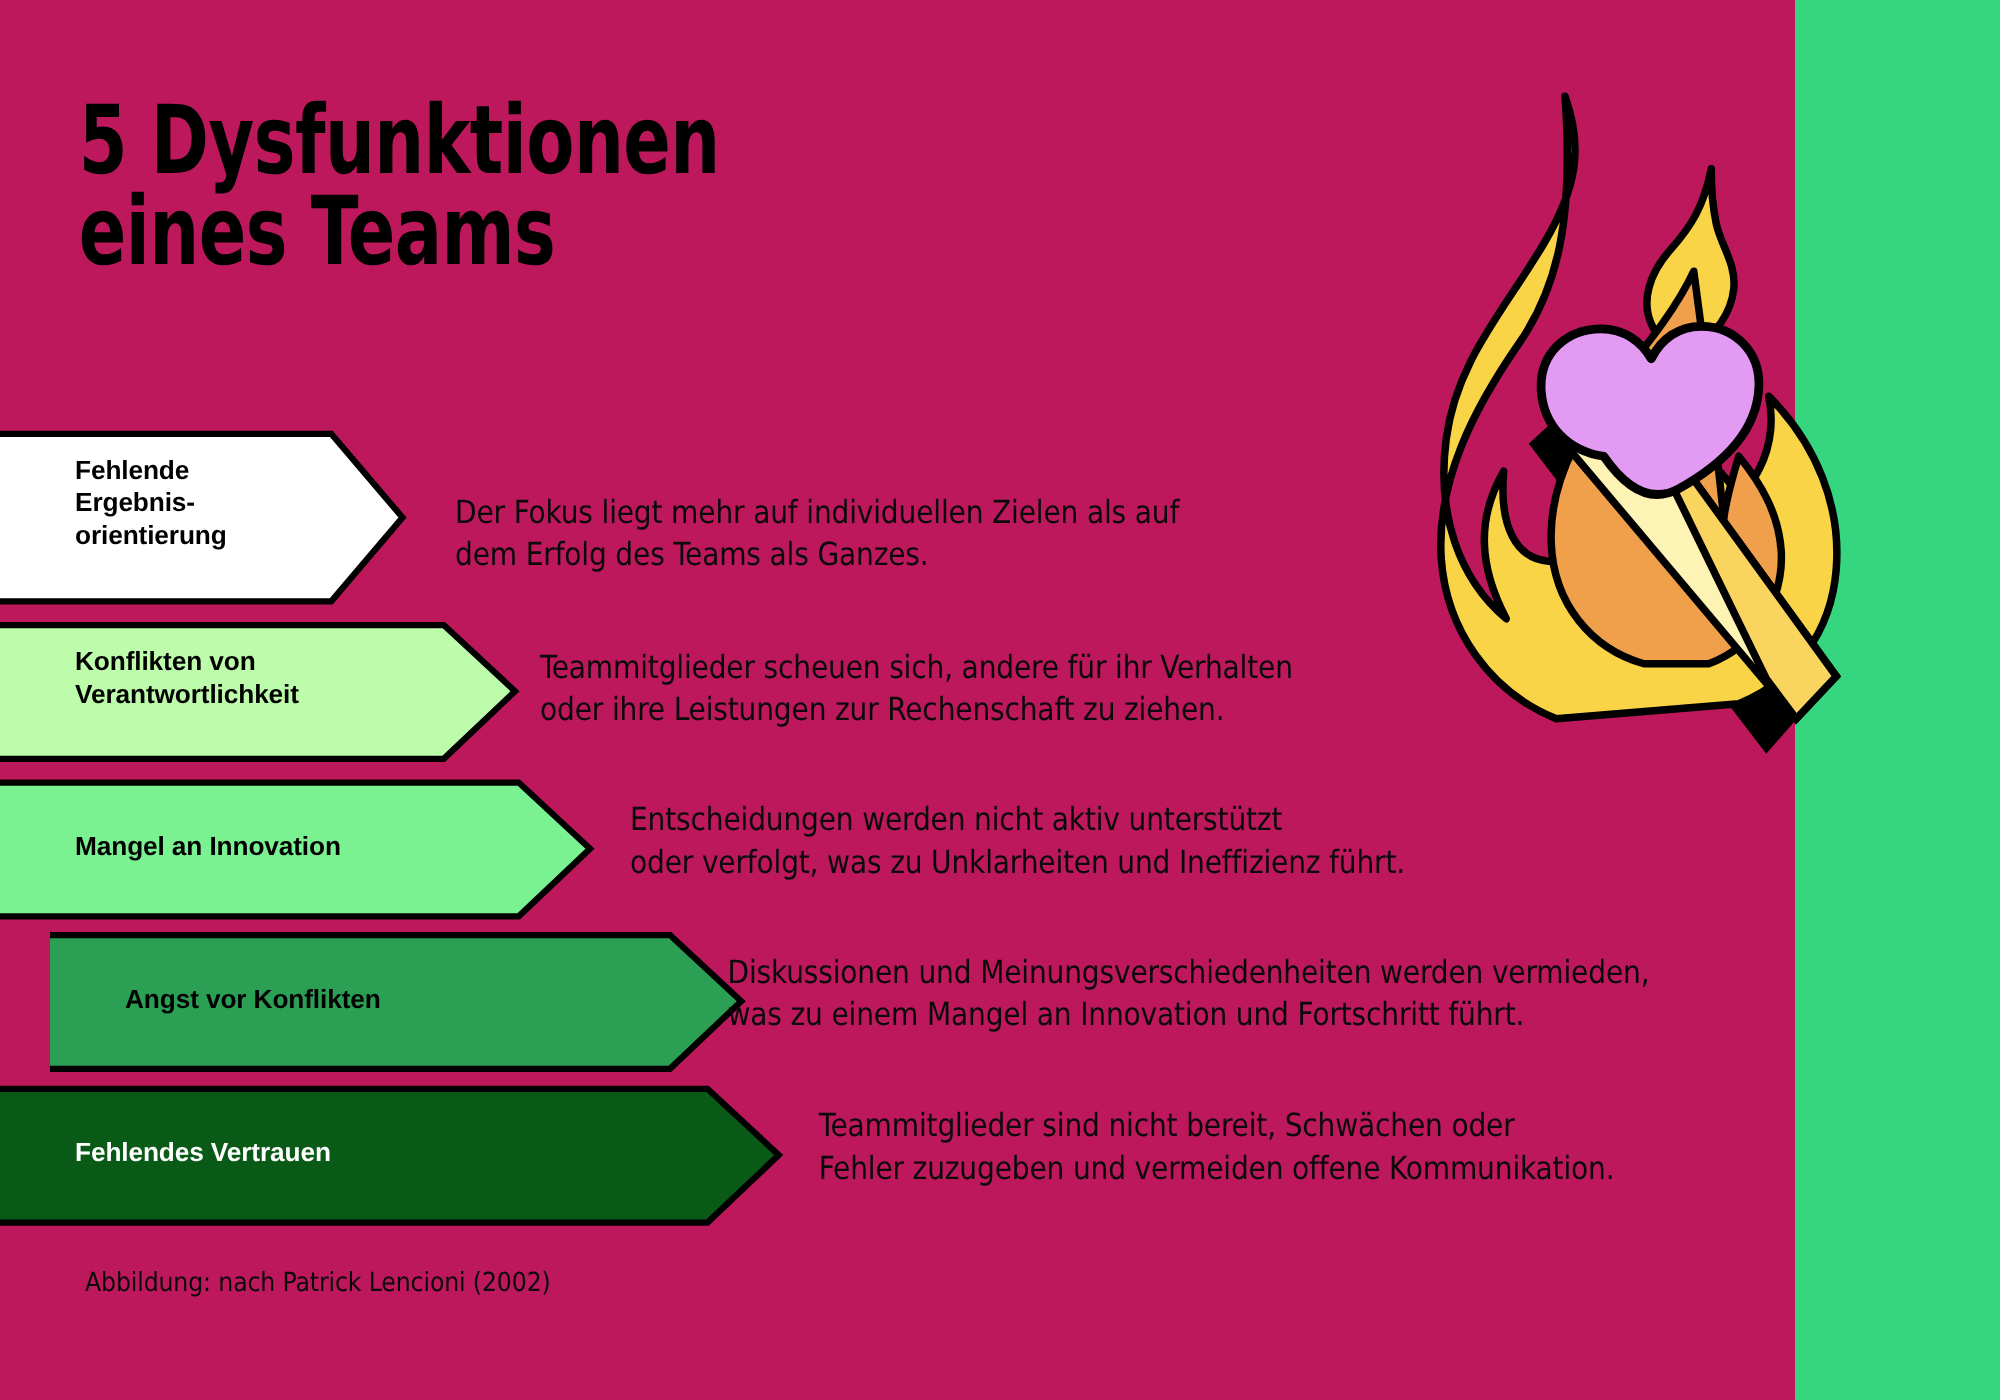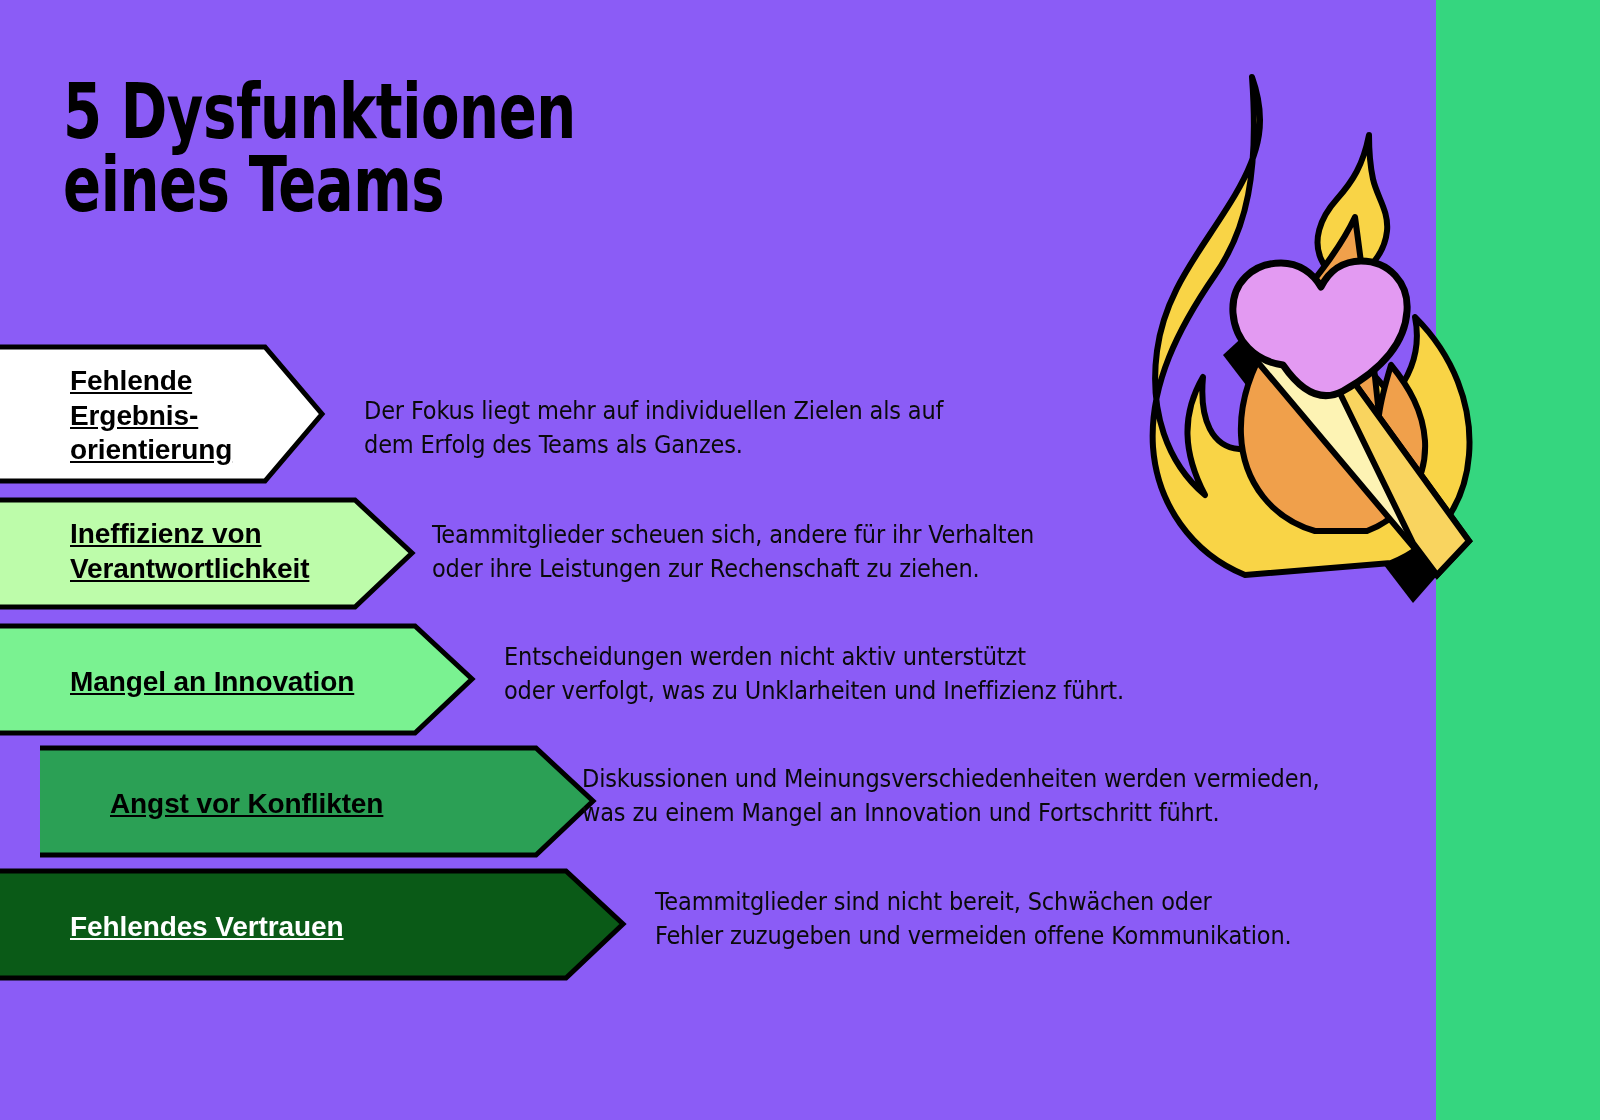--- a/index.html
+++ b/index.html
@@ -13,21 +13,21 @@
     font-family: "Liberation Sans", sans-serif;
     overflow: hidden;
     position: relative;
   }
 
   #stage {
     position: absolute;
     top: 0; left: 0;
     width: 1436px;
     height: 1120px;
-    background: #8b5cf6;
+    background: #be185d;
   }
 
   
   #title {
     position: absolute;
     left: 63px;
     top: 76px;
     width: 720px;
     color: #000000;
     font-family: "Liberation Sans Narrow", "DejaVu Sans Condensed", "Liberation Sans", sans-serif;
@@ -46,28 +46,27 @@
     left: 0;
   }
   .banner {
     position: absolute;
     left: 0;
     top: 0;
     display: block;
   }
   .banner-label {
     position: absolute;
-    left: 70px;
+    left: 60px;
     font-weight: 700;
-    font-size: 28px;
+    font-size: 21px;
     line-height: 1.24;
     color: #000000;
     white-space: pre-line;
     letter-spacing: -0.1px;
-    text-decoration: underline;
   }
   .banner-label.light {
     color: #ffffff;
   }
 
   .desc {
     position: absolute;
     color: #0a0a0a;
     font-size: 25.5px;
     line-height: 1.32;
@@ -114,21 +113,21 @@
 Ergebnis-
 orientierung</div>
   </div>
   <div class="desc" style="left:364px; top:394px; width:760px;">Der Fokus liegt mehr auf individuellen Zielen als auf
 dem Erfolg des Teams als Ganzes.</div>
 
   <div class="row" style="top:497px;height:113px;width:700px;">
     <svg class="banner" width="420" height="113" viewBox="0 0 420 113">
       <polygon points="-5,3 355,3 412,56 355,110 -5,110" fill="#bdfcaa" stroke="#000000" stroke-width="5" stroke-linejoin="miter"></polygon>
     </svg>
-    <div class="banner-label" style="top:20px;">Ineffizienz von
+    <div class="banner-label" style="top:20px;">Konflikten von
 Verantwortlichkeit</div>
   </div>
   <div class="desc" style="left:432px; top:518px; width:790px;">Teammitglieder scheuen sich, andere für ihr Verhalten
 oder ihre Leistungen zur Rechenschaft zu ziehen.</div>
 
   <div class="row" style="top:623px;height:113px;width:700px;">
     <svg class="banner" width="480" height="113" viewBox="0 0 480 113">
       <polygon points="-5,3 415,3 472,56 415,110 -5,110" fill="#7af291" stroke="#000000" stroke-width="5" stroke-linejoin="miter"></polygon>
     </svg>
     <div class="banner-label" style="top:42px;">Mangel an Innovation</div>
@@ -147,20 +146,21 @@
 
   <div class="row" style="top:868px;height:113px;width:700px;">
     <svg class="banner" width="630" height="113" viewBox="0 0 630 113">
       <polygon points="-5,3 566,3 623,56 566,110 -5,110" fill="#0a5a17" stroke="#000000" stroke-width="5" stroke-linejoin="miter"></polygon>
     </svg>
     <div class="banner-label light" style="top:42px;">Fehlendes Vertrauen</div>
   </div>
   <div class="desc" style="left:655px; top:885px; width:840px;">Teammitglieder sind nicht bereit, Schwächen oder
 Fehler zuzugeben und vermeiden offene Kommunikation.</div>
 
+  <div id="footnote">Abbildung: nach Patrick Lencioni (2002)</div>
 
   <div id="illustration">
     <svg width="420" height="600" viewBox="0 0 420 600">
 
       <g>
         <path d="M128 300 L180 252 L360 500 L318 548 Z" fill="#000000"></path>
       </g>
 
       <path d="M157 22
                C 172 64 166 96 140 140

